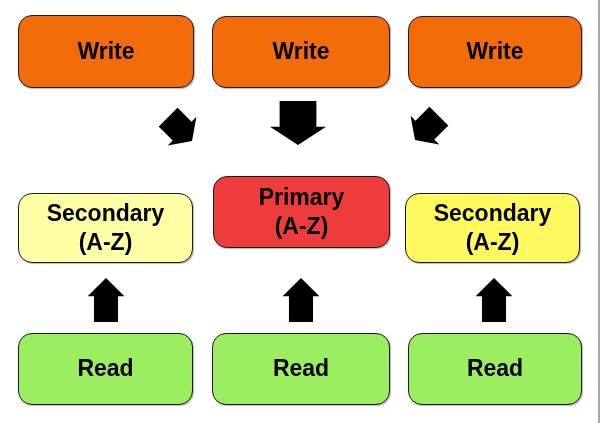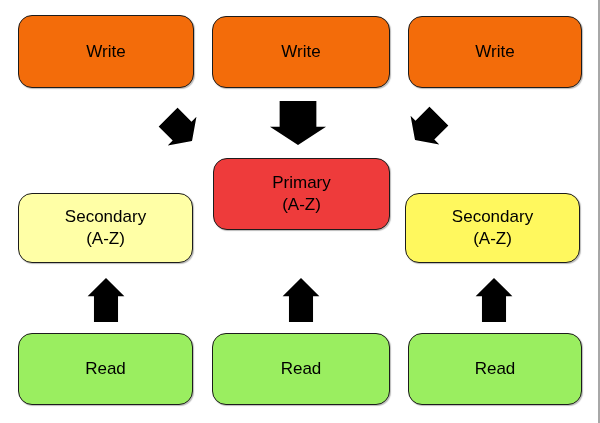--- a/index.html
+++ b/index.html
@@ -13,35 +13,36 @@
   }
   .node {
     position: absolute;
     border: 1.5px solid #1c1c1c;
     border-radius: 14px;
     display: flex;
     align-items: center;
     justify-content: center;
     text-align: center;
     color: #000000;
-    font-size: 17px;
+    font-size: 23px;
     line-height: 1.28;
     white-space: pre-line;
     box-shadow: 1px 1px 1px rgba(102,102,102,0.45);
     box-sizing: border-box;
+    font-weight: bold;
   }
   .arrow { position: absolute; }
   #arrow-diag-left  { transform: rotate(-45deg); }
   #arrow-diag-right { transform: rotate(45deg); }
   .arrow-up { transform: rotate(180deg); }
 
   #write-left      { left: 18px;  top: 15px;  width: 176px; height: 73px; }
   #write-center    { left: 212px; top: 16px;  width: 178px; height: 72px; }
   #write-right     { left: 408px; top: 16px;  width: 174px; height: 72px; }
-  #primary         { left: 213px; top: 158px; width: 177px; height: 72px; }
+  #primary         { left: 213px; top: 176px; width: 177px; height: 72px; }
   #secondary-left  { left: 18px;  top: 193px; width: 175px; height: 70px; }
   #secondary-right { left: 405px; top: 193px; width: 175px; height: 70px; }
   #read-left       { left: 18px;  top: 333px; width: 175px; height: 72px; }
   #read-center     { left: 212px; top: 333px; width: 178px; height: 72px; }
   #read-right      { left: 408px; top: 333px; width: 174px; height: 72px; }
 
   #arrow-diag-left   { left: 159px; top: 112px; width: 42px; height: 34px; }
   #arrow-down-center { left: 269px; top: 101px; width: 58px; height: 44px; }
   #arrow-diag-right  { left: 406px; top: 111px; width: 42px; height: 34px; }
   #arrow-up-left     { left: 87px;  top: 278px; width: 38px; height: 44px; }

